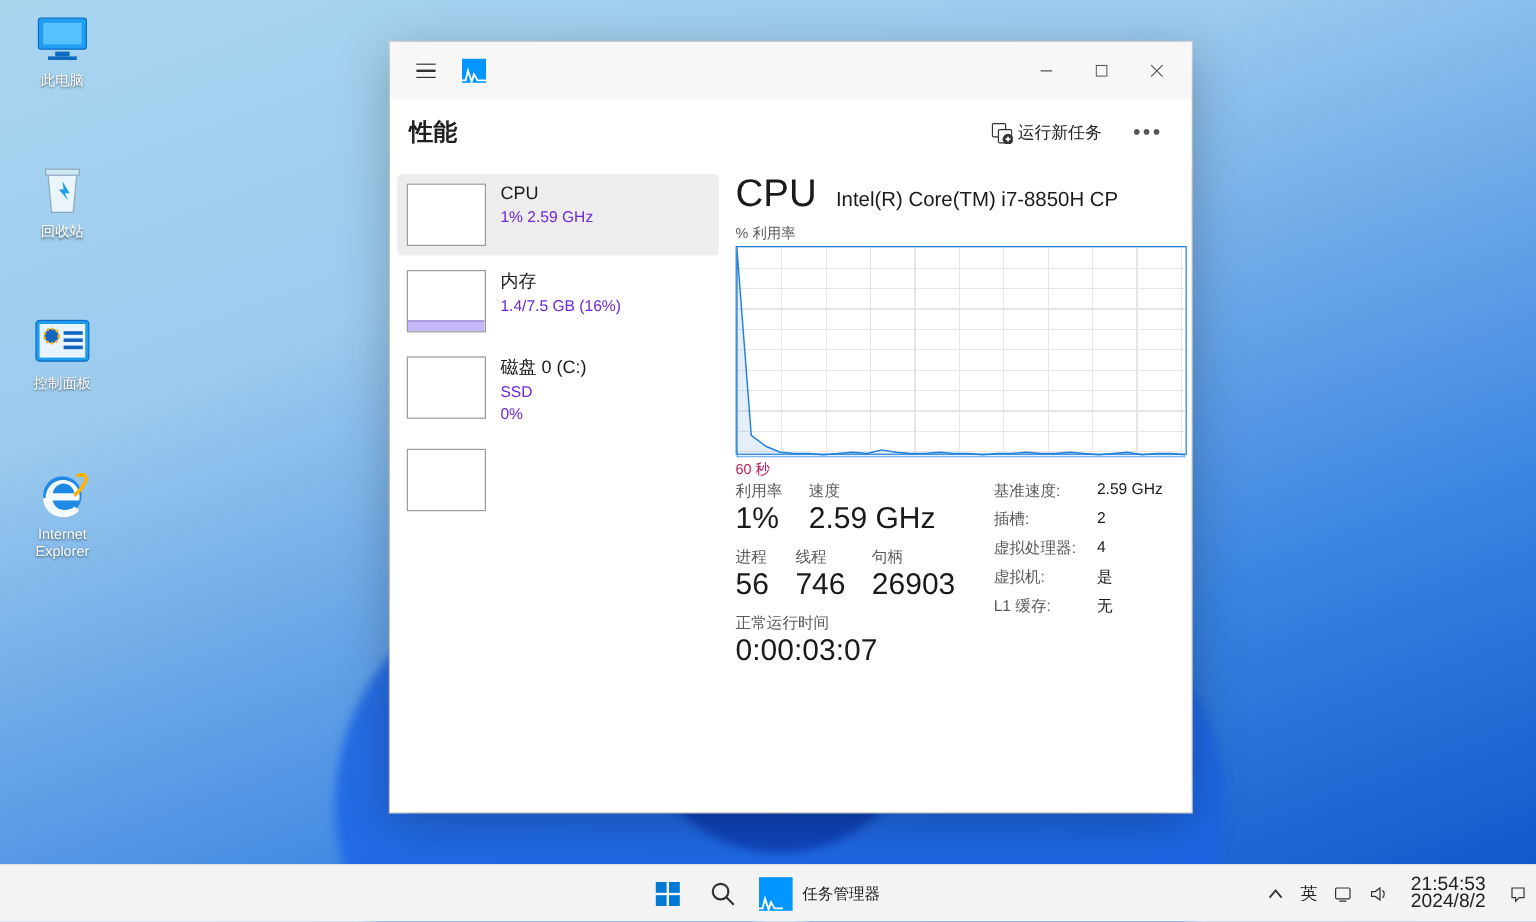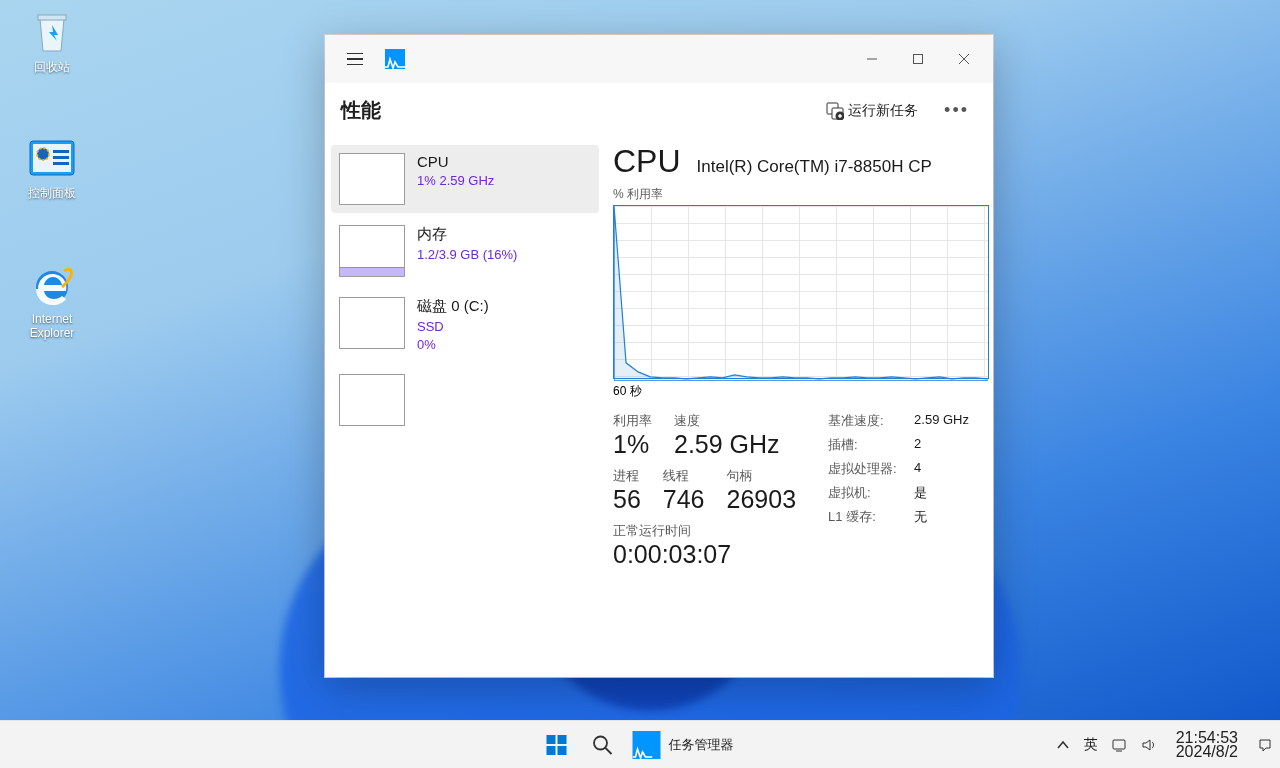--- a/index.html
+++ b/index.html
@@ -61,41 +61,52 @@
   .main { flex:1; padding:4px 0 4px 4px; overflow:hidden; display:flex; flex-direction:column; }
   .hdr { display:flex; align-items:baseline; gap:16px; padding:0 4px 4px; }
   .hdr .big { font-size:32px; font-weight:400; color:#1a1a1a; letter-spacing:0; }
   .hdr .model { font-size:17px; color:#1a1a1a; white-space:nowrap; overflow:hidden; }
   .chart-lbl { font-size:12px; color:#5a5a5a; margin:2px 4px; }
   .chart { margin:0 4px; height:174px; border:1px solid #227fd9; position:relative; background:
      repeating-linear-gradient(to right,#e6e6e6 0 1px,transparent 1px 37px),
      repeating-linear-gradient(to bottom,#e6e6e6 0 1px,transparent 1px 17px);
   }
   .chart .line { position:absolute; left:0; right:0; bottom:0; top:0; }
-  .axis-bot { font-size:12px; color:#000000; margin:4px 4px 12px; }
+  .axis-bot { font-size:12px; color:#be185d; margin:4px 4px 0; }
 
   .stats { display:flex; padding:0 4px; gap:32px; }
   .statcol { }
   .strow { margin-bottom:8px; }
   .stlab { font-size:13px; color:#5a5a5a; }
   .stval { font-size:25px; color:#1a1a1a; }
   .bigrow { display:flex; gap:22px; }
   .kv { display:grid; grid-template-columns:86px auto; row-gap:6px; font-size:13px; color:#1a1a1a; }
   .kv .k { color:#5a5a5a; }
 
   
   .pulse { width:20px; height:14px; }
 </style>
 </head>
 <body>
 
 <div class="desktop">
   <div class="bloom"></div>
 
   <div class="icons">
+    <div class="di">
+      <div class="glyph">
+        <svg width="44" height="40">
+            <rect x="2" y="2" width="40" height="26" rx="2" fill="#1e9df1" stroke="#0d6dc1"></rect>
+            <rect x="6" y="6" width="32" height="18" fill="#55c1ff"></rect>
+            <rect x="16" y="30" width="12" height="4" fill="#0d6dc1"></rect>
+            <rect x="10" y="34" width="24" height="3" fill="#0d6dc1"></rect>
+          </svg>
+      </div>
+      <div class="lbl">此电脑</div>
+    </div>
     <div class="di">
       <div class="glyph">
         <svg width="40" height="44">
             <path d="M8 8h24l-3 32H11z" fill="#e9f4fb" stroke="#8aa8bc"></path>
             <rect x="6" y="4" width="28" height="5" fill="#cfe6f5" stroke="#8aa8bc"></rect>
             <path d="M20 14l6 10h-4l3 6-8-9h4z" fill="#1e9df1"></path>
           </svg>
       </div>
       <div class="lbl">回收站</div>
     </div>
@@ -180,21 +191,21 @@
           <div class="thumb"></div>
           <div class="txt">
             <div class="h">CPU</div>
             <div class="s">1%  2.59 GHz</div>
           </div>
         </div>
         <div class="card">
           <div class="thumb mem"></div>
           <div class="txt">
             <div class="h">内存</div>
-            <div class="s">1.2/3.9 GB (16%)</div>
+            <div class="s">1.4/7.5 GB (16%)</div>
           </div>
         </div>
         <div class="card">
           <div class="thumb"></div>
           <div class="txt">
             <div class="h">磁盘 0 (C:)</div>
             <div class="s">SSD</div>
             <div class="s">0%</div>
           </div>
         </div>

